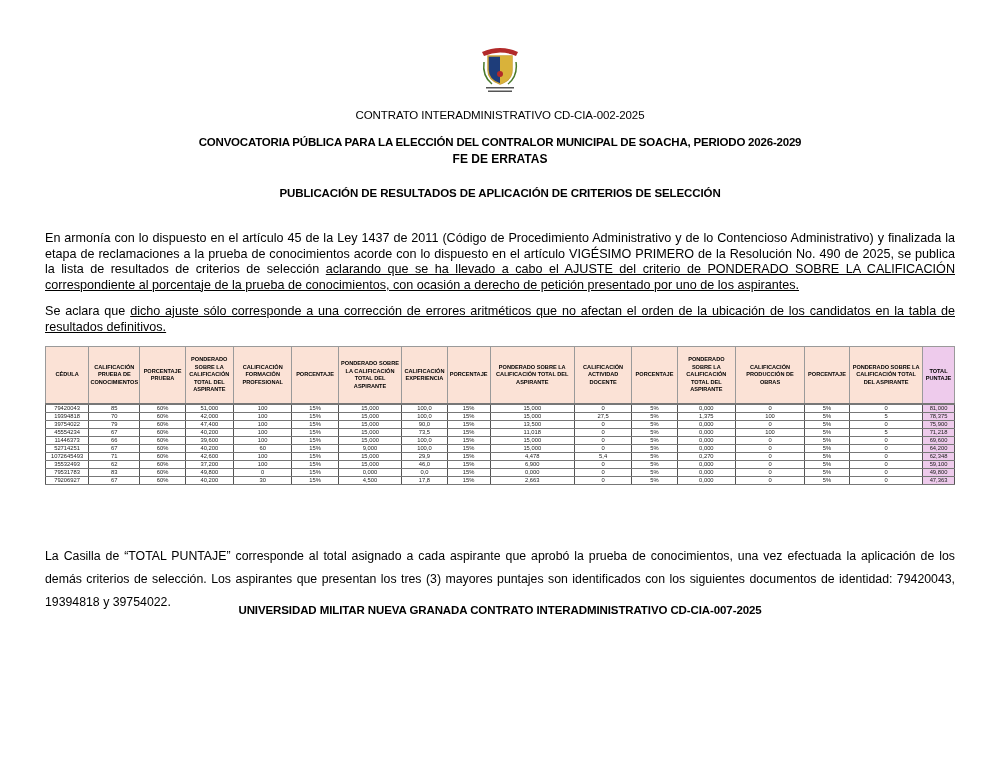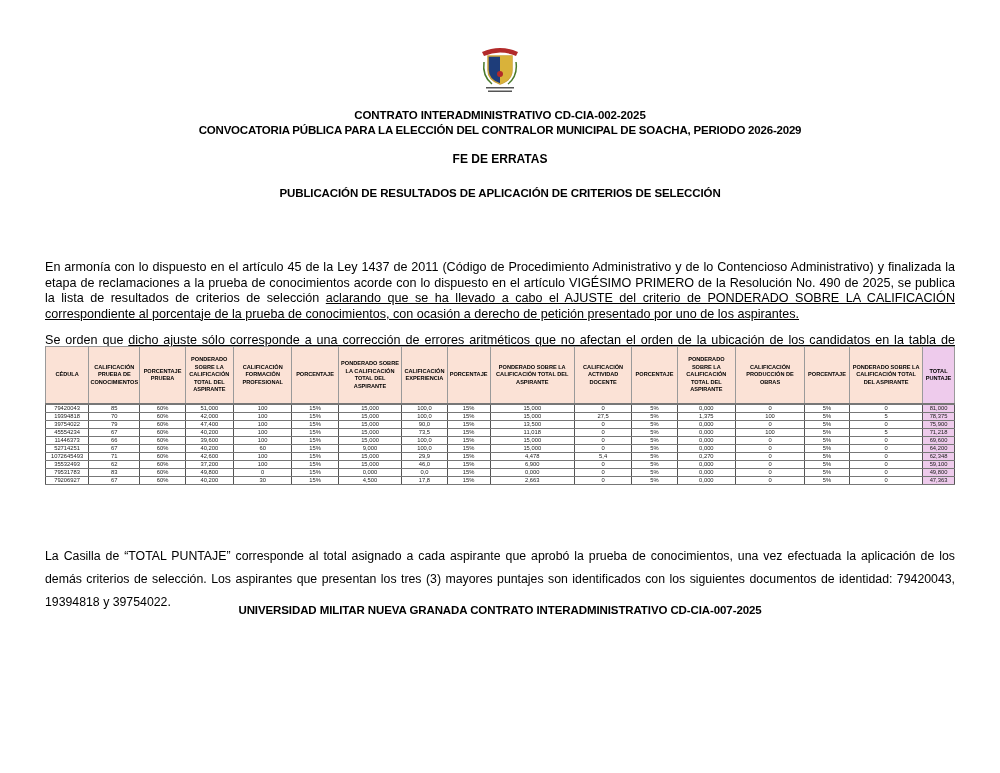--- a/index.html
+++ b/index.html
@@ -1,22 +1,22 @@
 <!DOCTYPE html>
 <html><head>
 <meta charset="utf-8">
 <style>
   html, body { margin:0; padding:0; background:#ffffff; }
   body { width:1000px; height:773px; position:relative; overflow:hidden; font-family:"Liberation Sans", sans-serif; color:#000; }
   .logo { position:absolute; left:478px; top:44px; width:44px; height:50px; }
-  .h-contract { position:absolute; left:0; width:1000px; top:109px; text-align:center; font-weight:bold; font-size:11.5px; letter-spacing:-0.1px; }
-  .h-convoc { position:absolute; left:0; width:1000px; top:124px; text-align:center; font-weight:bold; font-size:11.5px; letter-spacing:-0.2px; }
+  .h-contract { position:absolute; left:0; width:1000px; top:109px; text-align:center; font-weight:normal; font-size:11.5px; letter-spacing:-0.1px; }
+  .h-convoc { position:absolute; left:0; width:1000px; top:136px; text-align:center; font-weight:bold; font-size:11.5px; letter-spacing:-0.2px; }
   .h-fe { position:absolute; left:0; width:1000px; top:152px; text-align:center; font-weight:bold; font-size:12px; }
   .h-pub { position:absolute; left:0; width:1000px; top:187px; text-align:center; font-weight:bold; font-size:11.5px; letter-spacing:-0.1px; }
-  .para { position:absolute; left:45px; width:910px; font-size:12.6px; line-height:15.5px; text-align:justify;margin-top:29px; }
+  .para { position:absolute; left:45px; width:910px; font-size:12.6px; line-height:15.5px; text-align:justify; }
   .p1 { top:231px; }
   .p2 { top:304px; }
   .u { text-decoration:underline; }
   table.res { position:absolute; left:45px; top:346px; width:910px; border-collapse:collapse; table-layout:fixed; }
   table.res th { background:#fbe2d6; font-size:5.6px; font-weight:bold; text-align:center; vertical-align:middle; border:1px solid #9a9a9a; padding:1px 1px; line-height:7.5px; height:54px; }
   table.res th.tot { background:#eecbec; }
   table.res td { font-size:5.8px; text-align:center; border-left:1px solid #555; border-right:1px solid #555; border-bottom:1px solid #777; height:7px; line-height:7px; padding:0; color:#222; }
   table.res tr.first td { border-top:2px solid #777; }
   table.res td.tot { background:#eecbec; }
   .p3 { position:absolute; left:45px; width:910px; top:545px; font-size:12.3px; line-height:23px; text-align:justify; }
@@ -38,21 +38,21 @@
   </svg>
 </div>
 
 <div class="h-contract">CONTRATO INTERADMINISTRATIVO CD-CIA-002-2025</div>
 <div class="h-convoc">CONVOCATORIA PÚBLICA PARA LA ELECCIÓN DEL CONTRALOR MUNICIPAL DE SOACHA, PERIODO 2026-2029</div>
 <div class="h-fe">FE DE ERRATAS</div>
 <div class="h-pub">PUBLICACIÓN DE RESULTADOS DE APLICACIÓN DE CRITERIOS DE SELECCIÓN</div>
 
 <div class="para p1"><span>En armonía con lo dispuesto en el artículo 45 de la Ley 1437 de 2011 (Código de Procedimiento Administrativo y de lo Contencioso Administrativo) y finalizada la etapa de reclamaciones a la prueba de conocimientos acorde con lo dispuesto en el artículo VIGÉSIMO PRIMERO de la Resolución No. 490 de 2025, se publica la lista de resultados de criterios de selección </span><span class="u">aclarando que se ha llevado a cabo el AJUSTE del criterio de PONDERADO SOBRE LA CALIFICACIÓN correspondiente al porcentaje de la prueba de conocimientos, con ocasión a derecho de petición presentado por uno de los aspirantes.</span></div>
 
-<div class="para p2"><span>Se orden que </span><span class="u">dicho ajuste sólo corresponde a una corrección de errores aritméticos que no afectan el orden de la ubicación de los candidatos en la tabla de resultados definitivos.</span></div>
+<div class="para p2"><span>Se aclara que </span><span class="u">dicho ajuste sólo corresponde a una corrección de errores aritméticos que no afectan el orden de la ubicación de los candidatos en la tabla de resultados definitivos.</span></div>
 
 <table class="res">
   <colgroup>
     <col style="width:42px">
       <col style="width:50px">
       <col style="width:44px">
       <col style="width:47px">
       <col style="width:57px">
       <col style="width:45px">
       <col style="width:62px">

